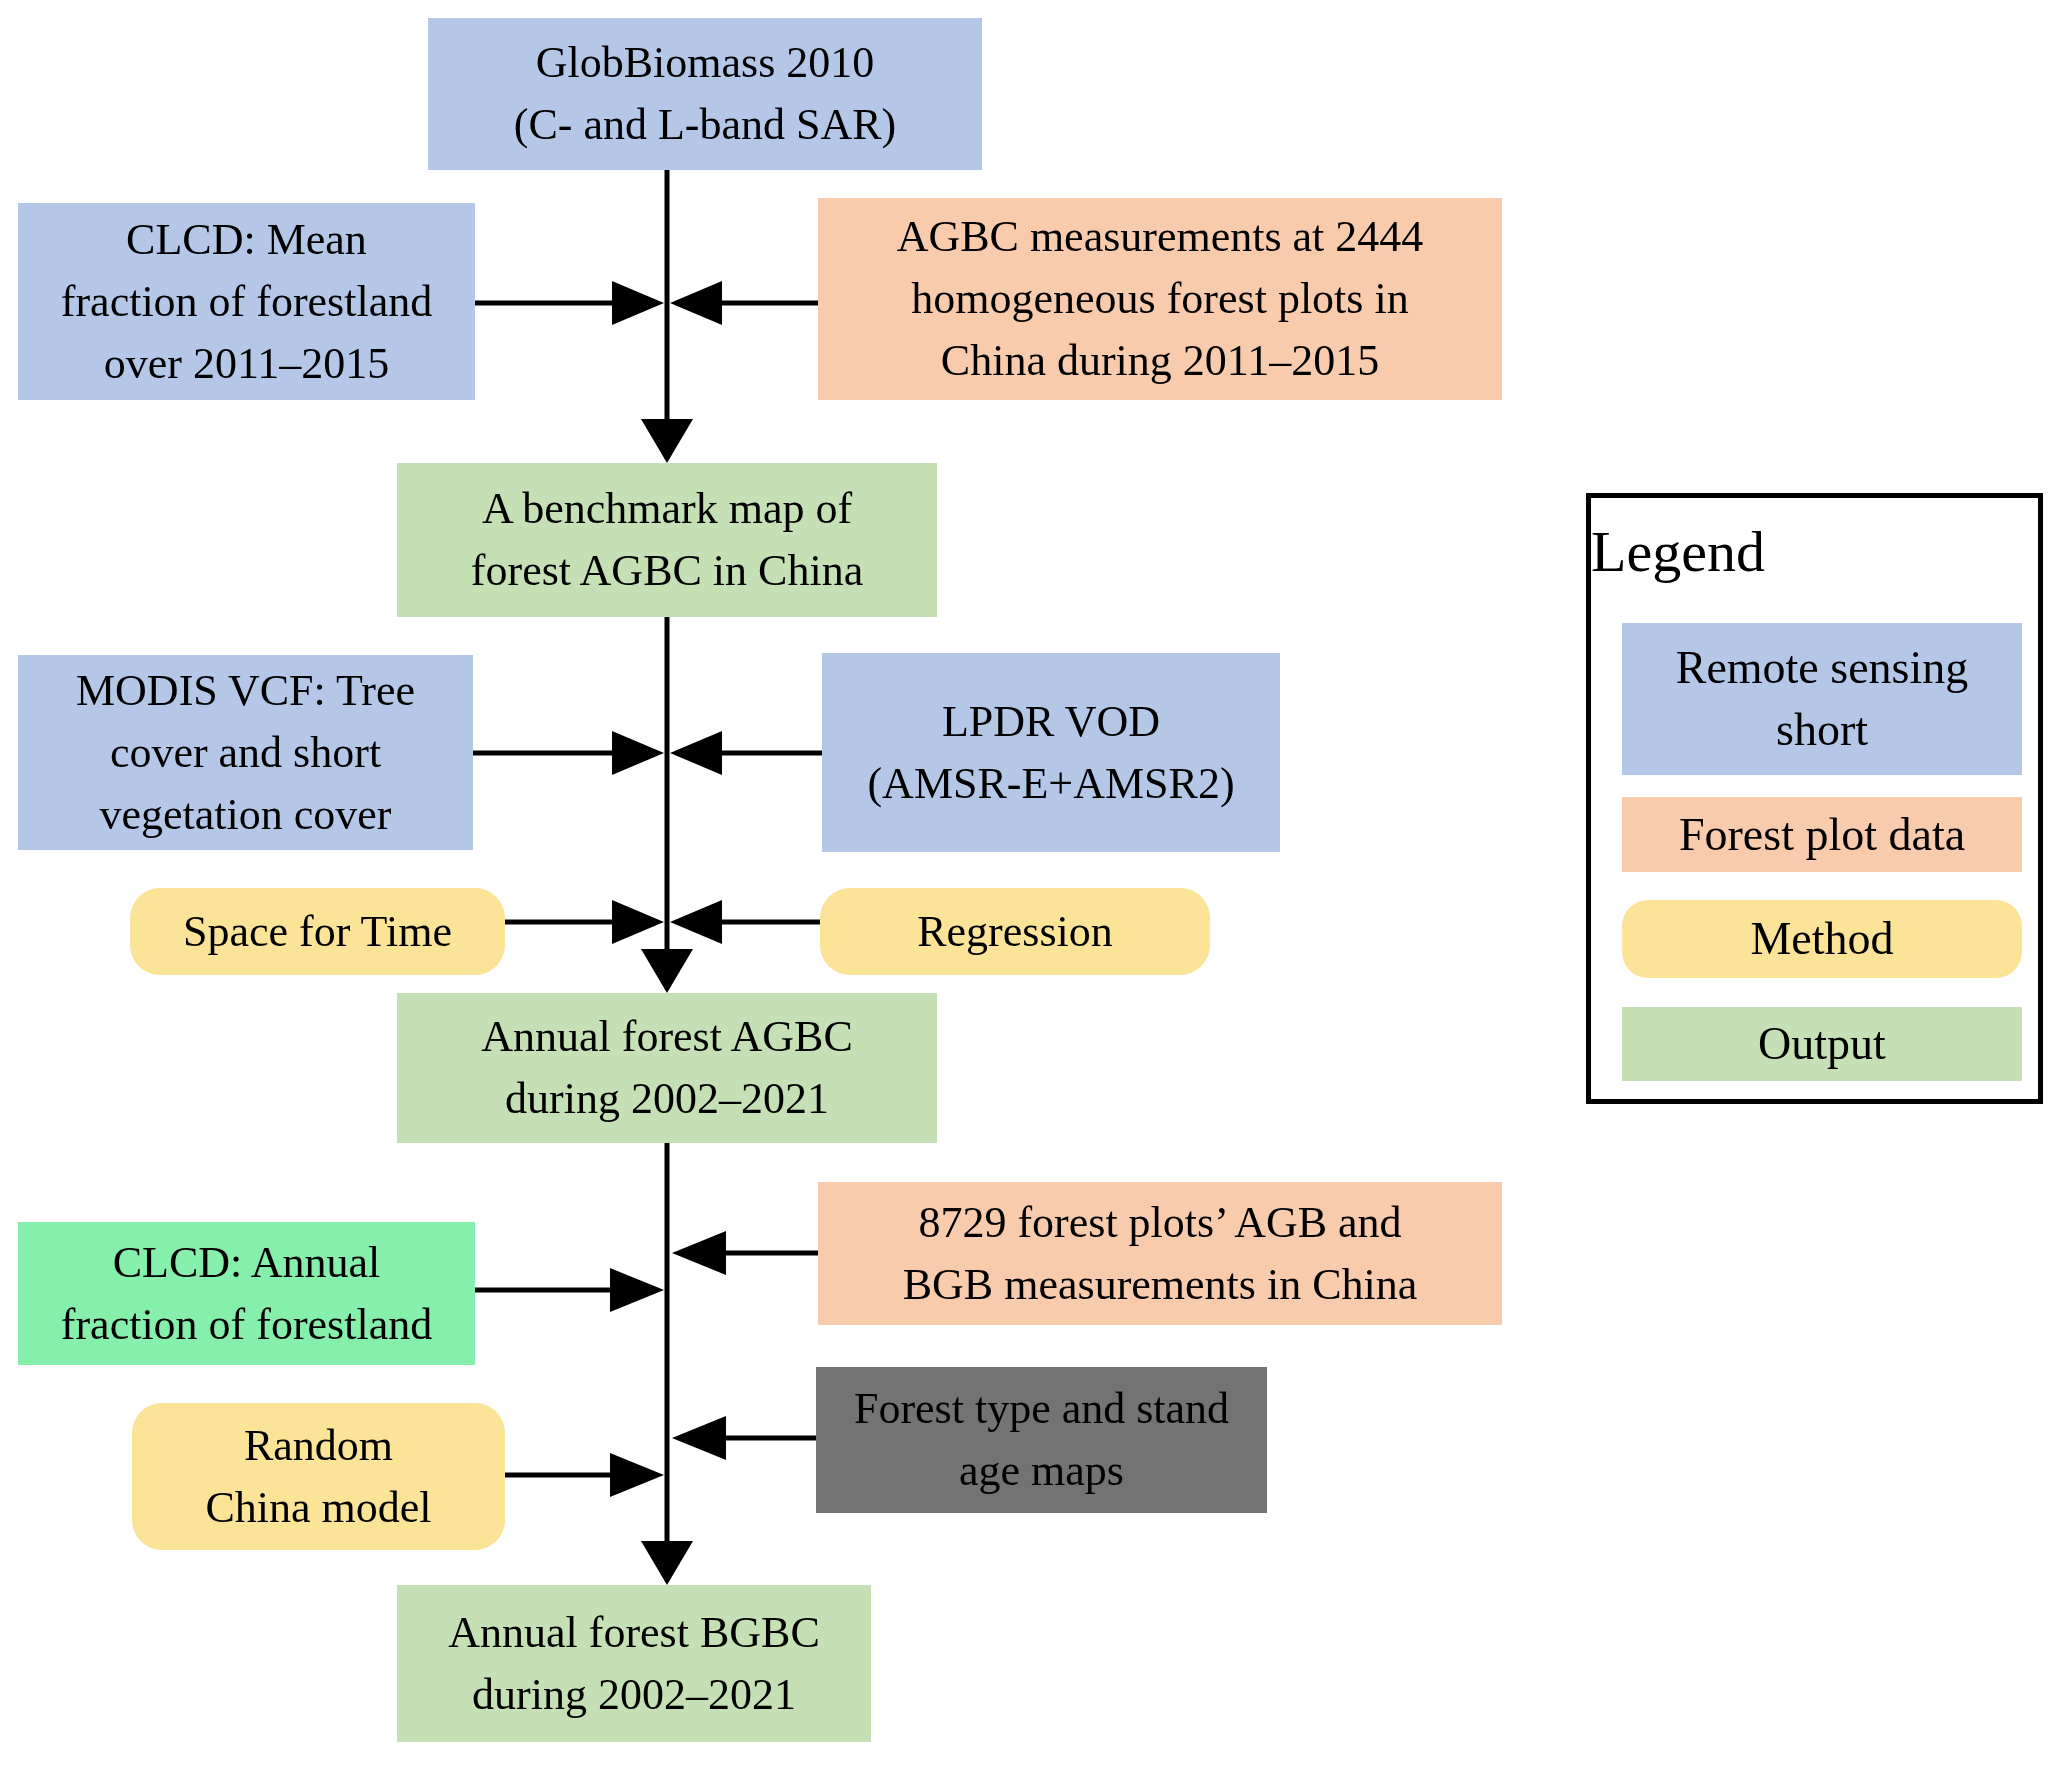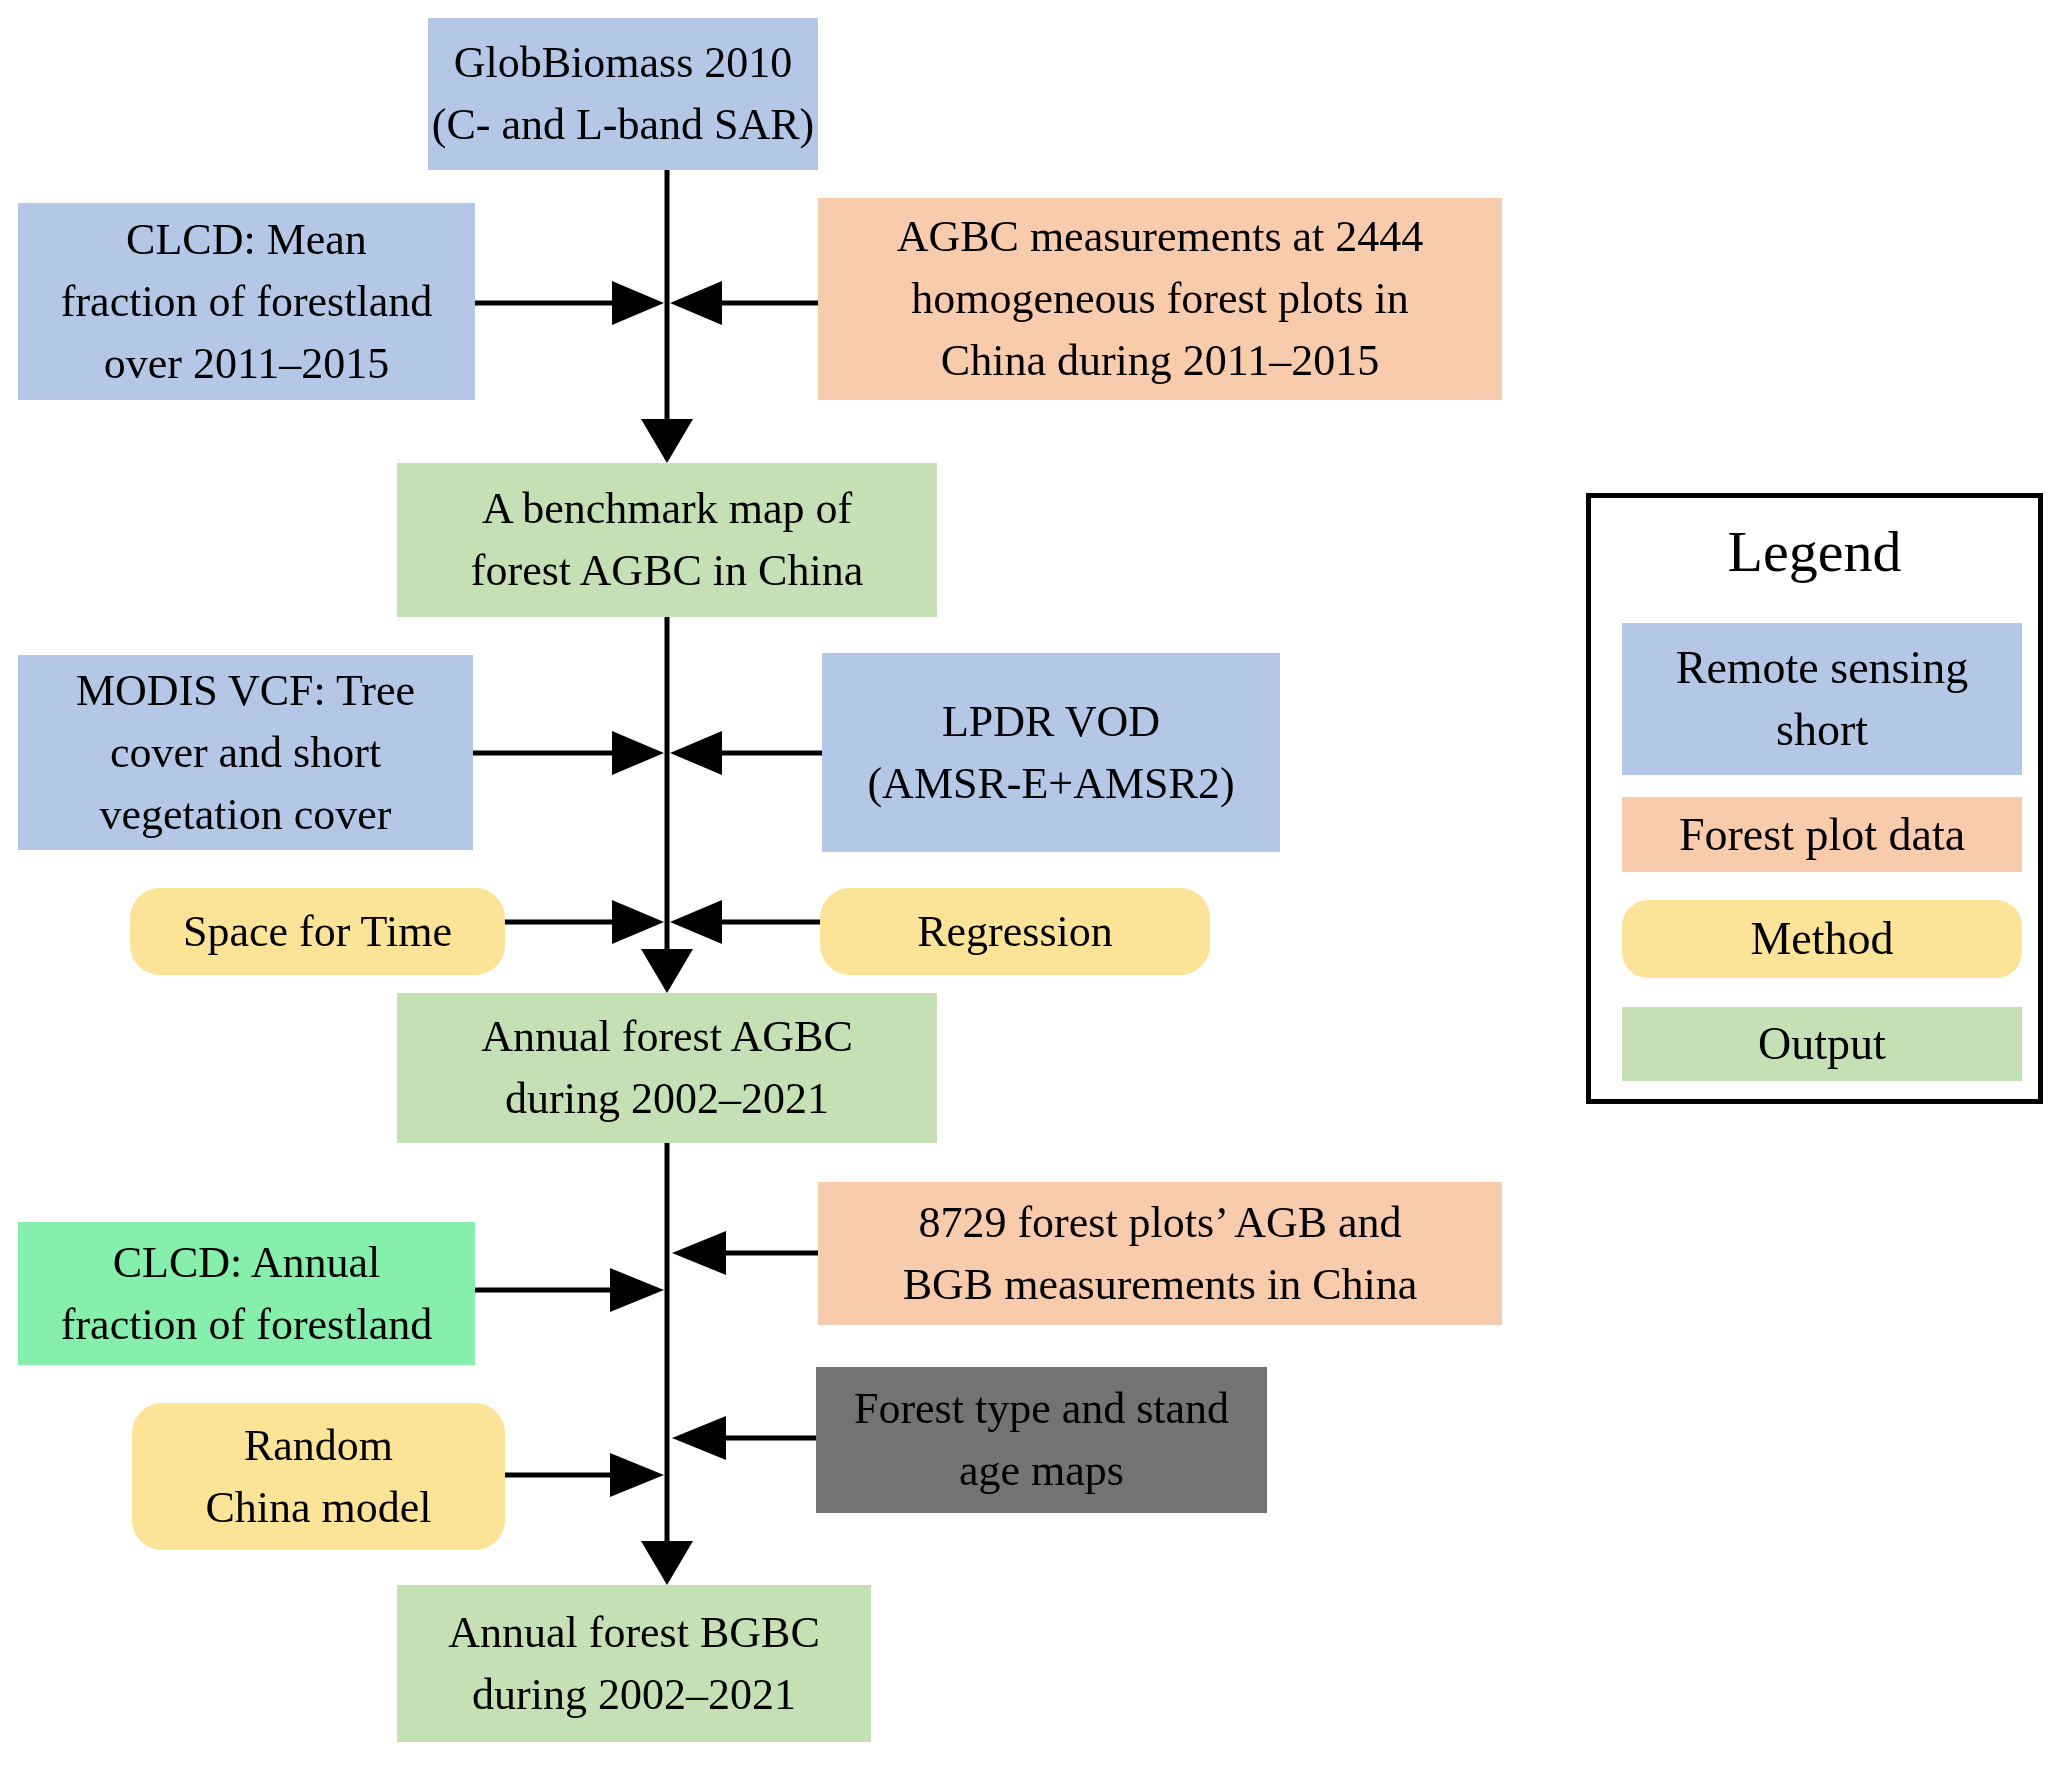--- a/index.html
+++ b/index.html
@@ -43,21 +43,21 @@
     height: 611px;
     border: 5px solid #000000;
     box-sizing: border-box;
     background: #ffffff;
   }
   #legend-title {
     position: absolute;
     left: 0;
     top: 14px;
     width: 100%;
-    text-align: center;
+    text-align: left;
     font-size: 58px;
     line-height: 80px;
   }
   .legend-item {
     position: absolute;
     left: 31px;
     width: 400px;
     display: flex;
     flex-direction: column;
     align-items: center;
@@ -102,21 +102,21 @@
       <polygon points="726,1231 726,1275 672,1253" stroke="none"></polygon>
       <line x1="475" y1="1290" x2="612" y2="1290"></line>
       <polygon points="610,1268 610,1312 664,1290" stroke="none"></polygon>
       <line x1="822" y1="1438" x2="724" y2="1438"></line>
       <polygon points="726,1416 726,1460 672,1438" stroke="none"></polygon>
       <line x1="505" y1="1475" x2="612" y2="1475"></line>
       <polygon points="610,1453 610,1497 664,1475" stroke="none"></polygon>
     </g>
   </svg>
 
-  <div class="box" style="left: 428px; top: 18px; width: 390px; height: 152px; background-color: rgb(180, 199, 231);">
+  <div class="box" style="left: 428px; top: 18px; width: 554px; height: 152px; background-color: rgb(180, 199, 231);">
     <div class="ln">GlobBiomass 2010</div>
     <div class="ln">(C- and L-band SAR)</div>
   </div>
 
   <div class="box" style="left: 18px; top: 203px; width: 457px; height: 197px; background-color: rgb(180, 199, 231);">
     <div class="ln">CLCD: Mean</div>
     <div class="ln">fraction of forestland</div>
     <div class="ln">over 2011–2015</div>
   </div>
 

